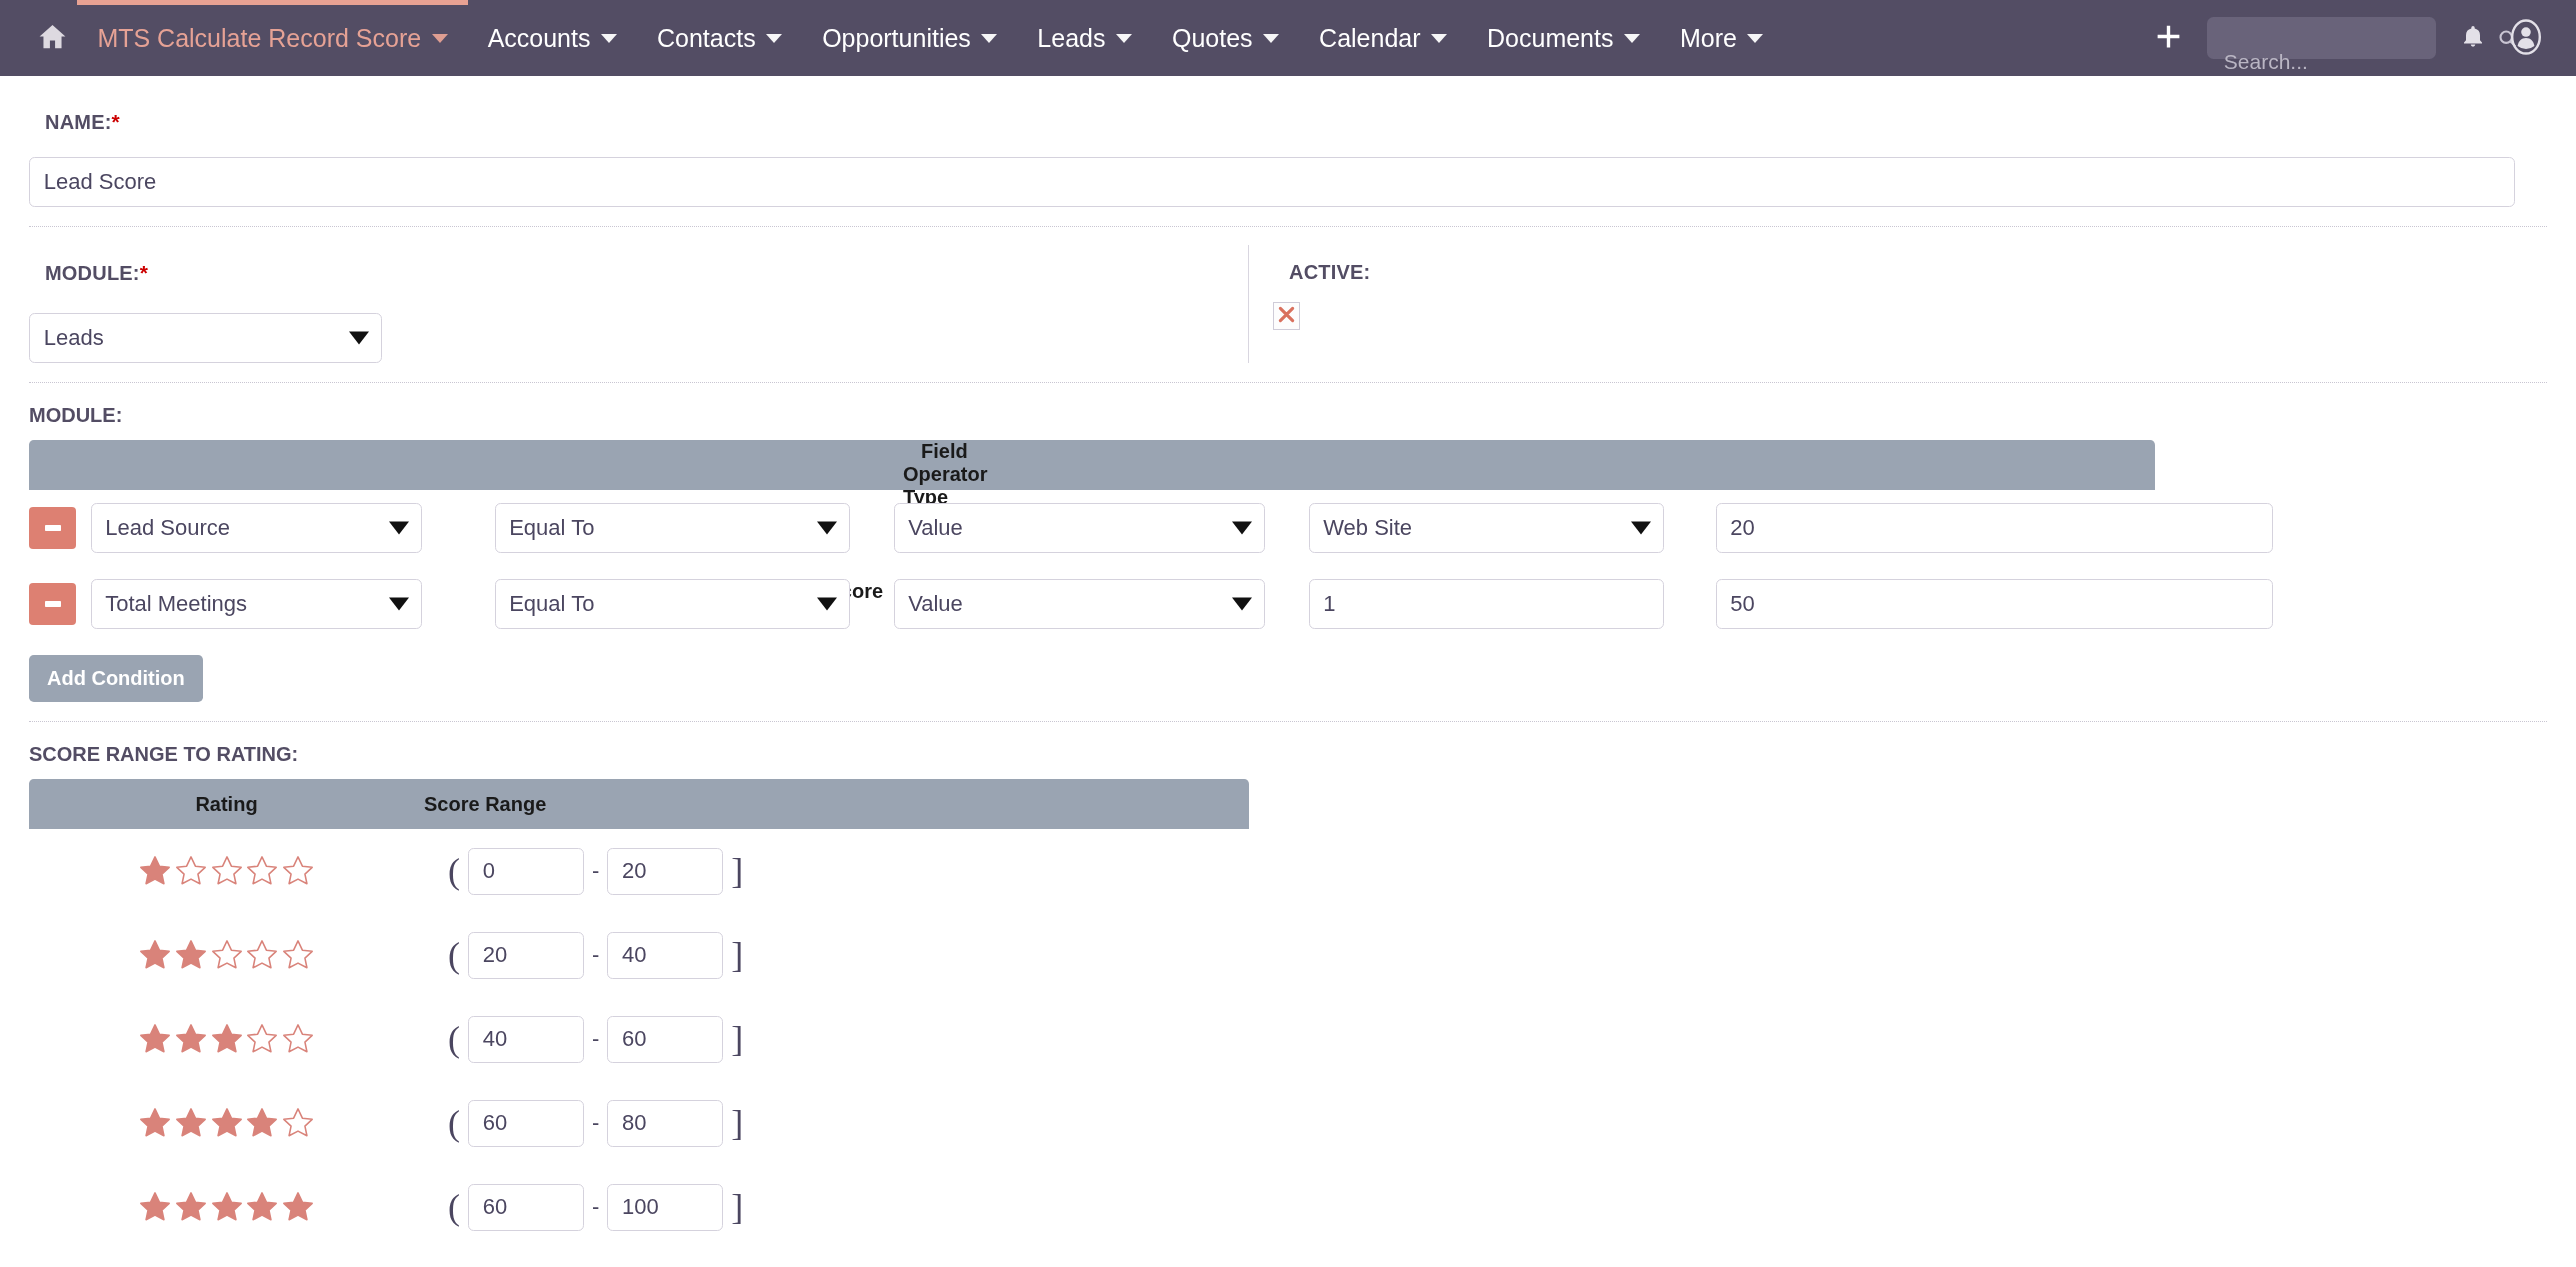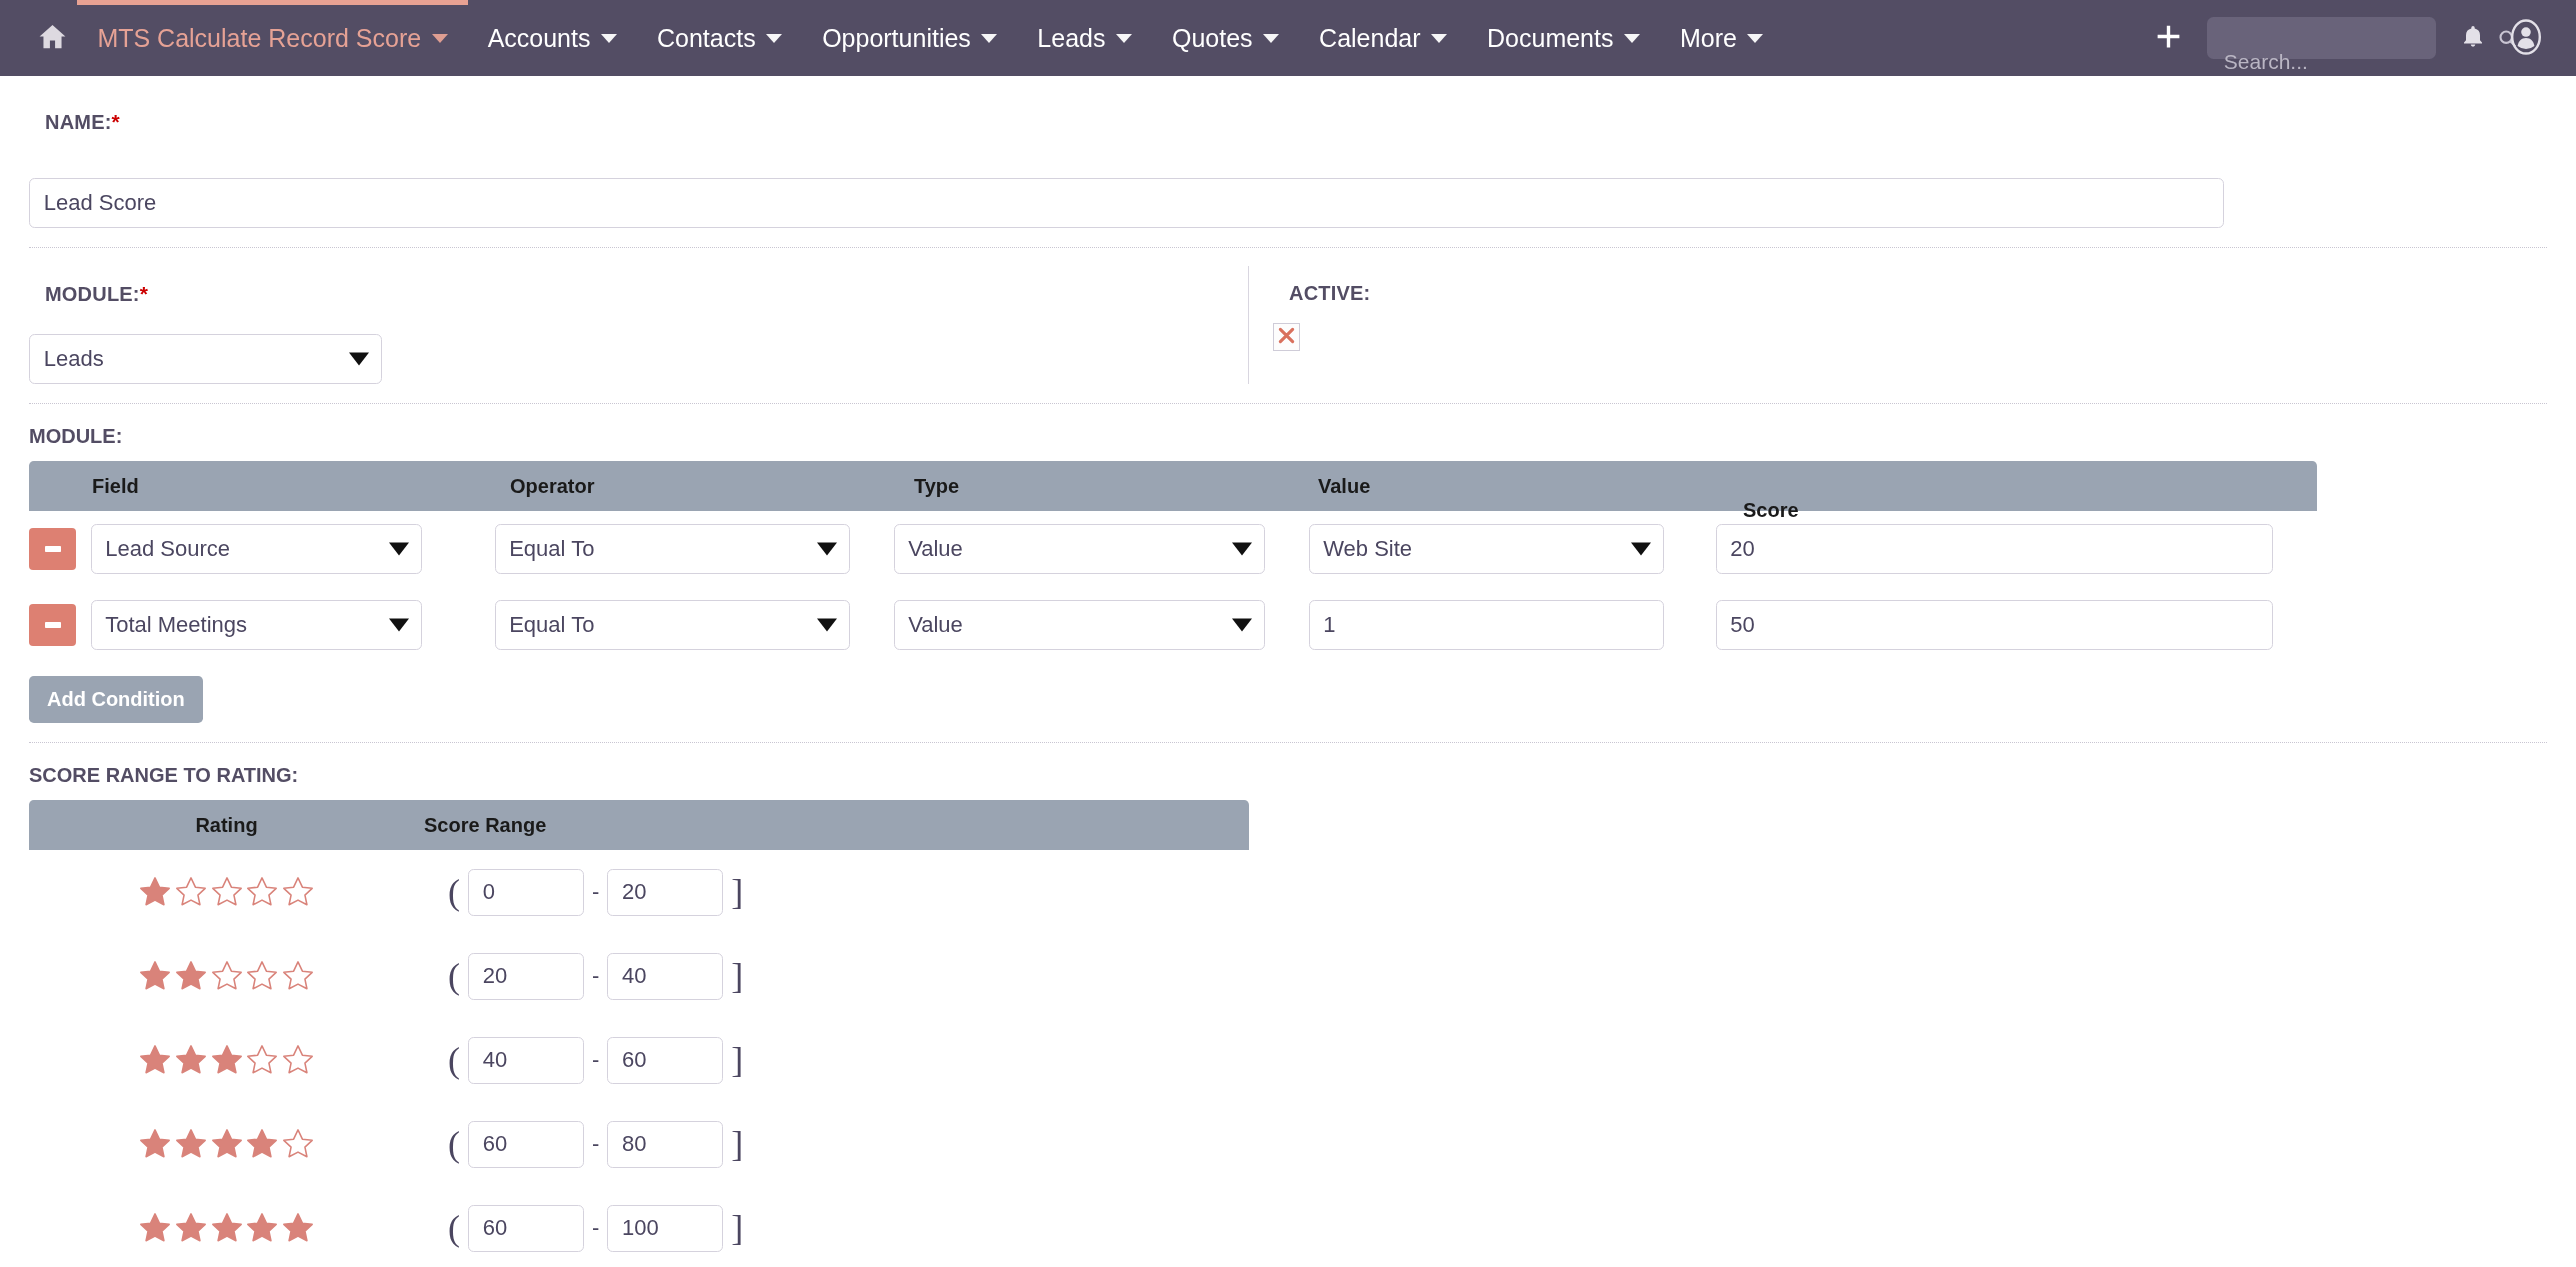--- a/index.html
+++ b/index.html
@@ -107,21 +107,21 @@
     background: #fff;
     font-size: 22px;
     color: #4b4660;
     padding: 0 13.7px;
     outline: none;
     font-family: "Liberation Sans", sans-serif;
   }
   .txt-input::placeholder { color: #a9a5b5; }
 
   .name-row { padding-top: 18px; }
-  .name-input { width: 2195px; margin-top: 28px; }
+  .name-input { width: 2486px; margin-top: 7px; }
 
   .dotted-sep {
     border-bottom: 1.6px dotted #c9c6d2;
     margin-top: 19.4px;
   }
 
   
   .two-col {
     display: flex;
     margin-top: 18px;
@@ -176,21 +176,21 @@
     margin: 21px 0 0 0;
   }
   .tbl-head {
     margin-top: 13px;
     background: #9aa4b2;
     border-radius: 4.8px 4.8px 0 0;
     height: 50px;
     display: flex; align-items: center;
     font-size: 20px; font-weight: bold; color: #1a1a1a;
   }
-  .rules-head { width: 2288px; }
+  .rules-head { width: 2126px; flex-direction: column; }
   .th { padding-left: 0; }
 
   .rule-row {
     display: flex; align-items: center;
     height: 76px;
   }
   .minus-btn {
     width: 47px; height: 42px;
     background: #dd8072;
     border: none; border-radius: 4px;

